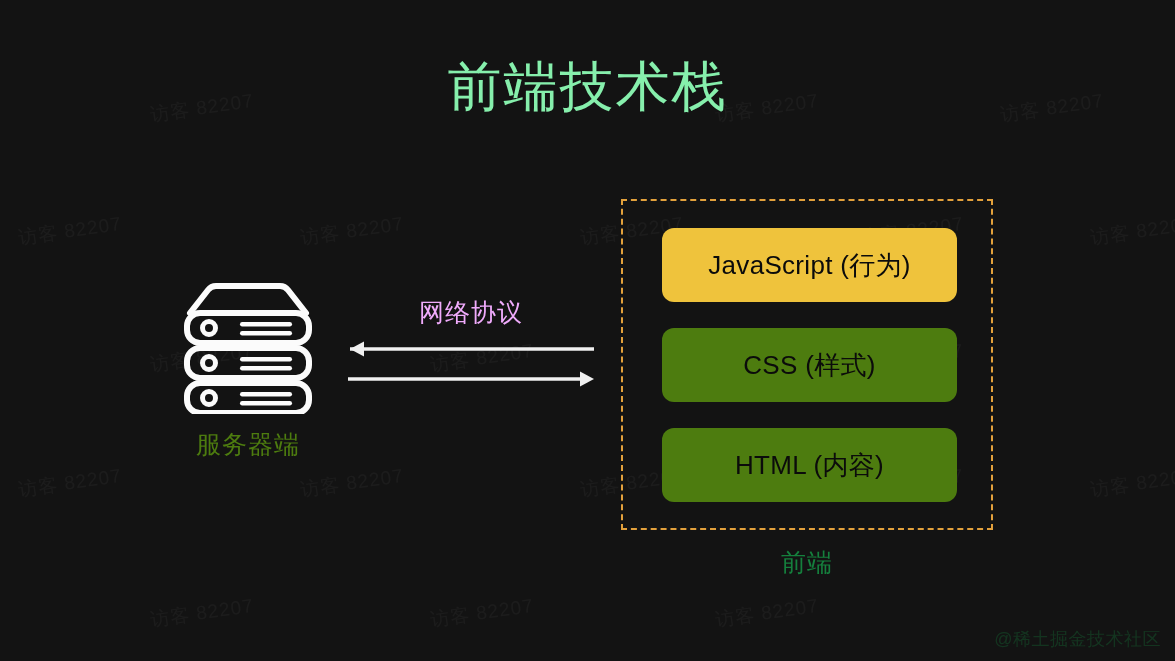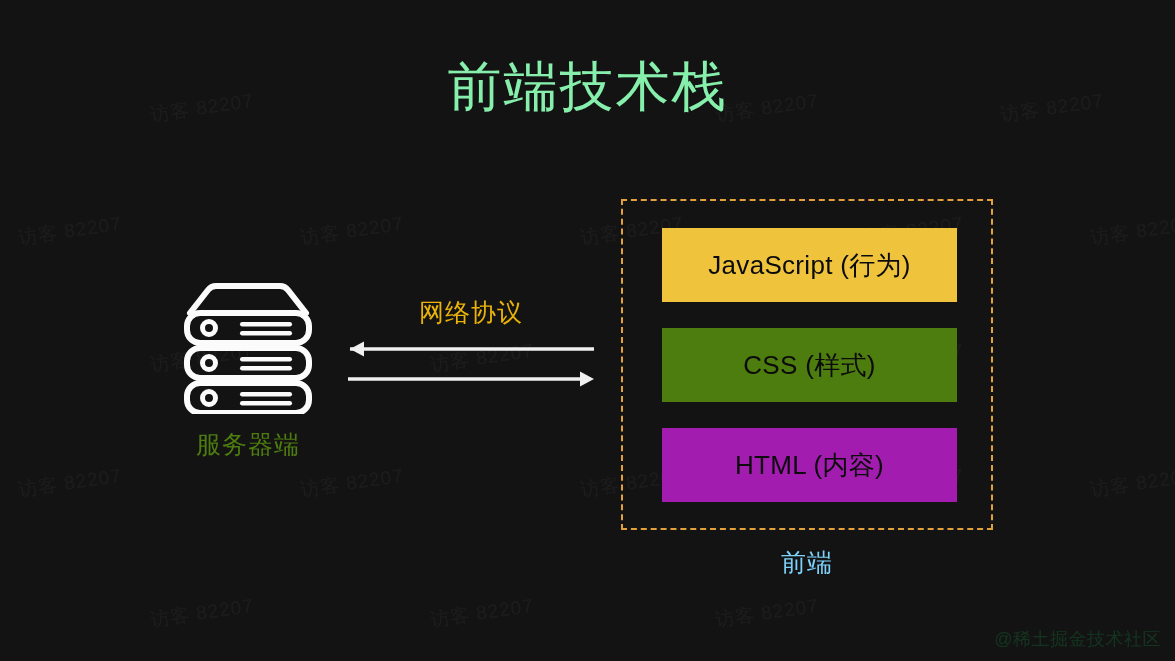--- a/index.html
+++ b/index.html
@@ -85,21 +85,21 @@
     width: 262px;
     height: 105px;
     z-index: 4;
   }
   #arrows-label {
     position: absolute;
     top: 0;
     left: 0;
     width: 262px;
     text-align: center;
-    color: #eab308;
+    color: #f0abfc;
     font-size: 25px;
     letter-spacing: 1px;
   }
   #arrows-svg {
     position: absolute;
     top: 42px;
     left: 0;
   }
 
   
@@ -121,30 +121,31 @@
   }
   .stack-item {
     height: 74px;
     display: flex;
     align-items: center;
     justify-content: center;
     color: #0b0b0b;
     font-size: 26px;
     letter-spacing: 0.3px;
     box-sizing: border-box;
+    border-radius: 12px;
   }
   .stack-item + .stack-item { margin-top: 26px; }
 
   #frontend-label {
     position: absolute;
     left: 621px;
     top: 546px;
     width: 372px;
     text-align: center;
-    color: #7dd3fc;
+    color: #15803d;
     font-size: 25px;
     letter-spacing: 1px;
     z-index: 4;
   }
 
   
   #credit {
     position: absolute;
     right: 14px;
     bottom: 10px;
@@ -224,21 +225,21 @@
   </div>
 
   <div id="frontend-box">
     <div id="stack-list">
       <div class="stack-item" style="background:#efc33c">
         <span>JavaScript (行为)</span>
       </div>
       <div class="stack-item" style="background:#4d7c0f">
         <span>CSS (样式)</span>
       </div>
-      <div class="stack-item" style="background:#a21caf">
+      <div class="stack-item" style="background:#4d7c0f">
         <span>HTML (内容)</span>
       </div>
     </div>
   </div>
 
   <div id="frontend-label">前端</div>
 
   <div id="credit">@稀土掘金技术社区</div>
 
 </div>

